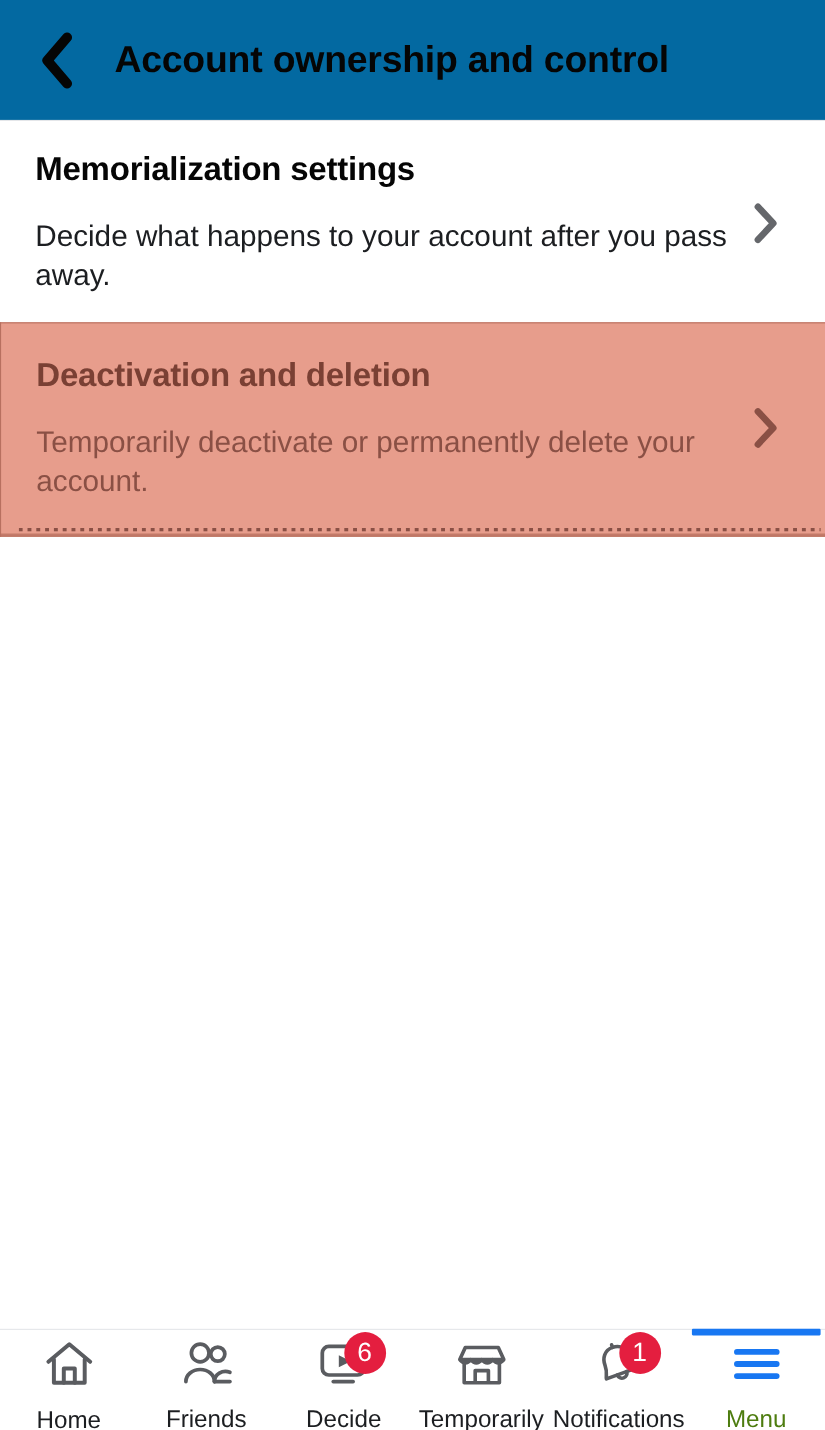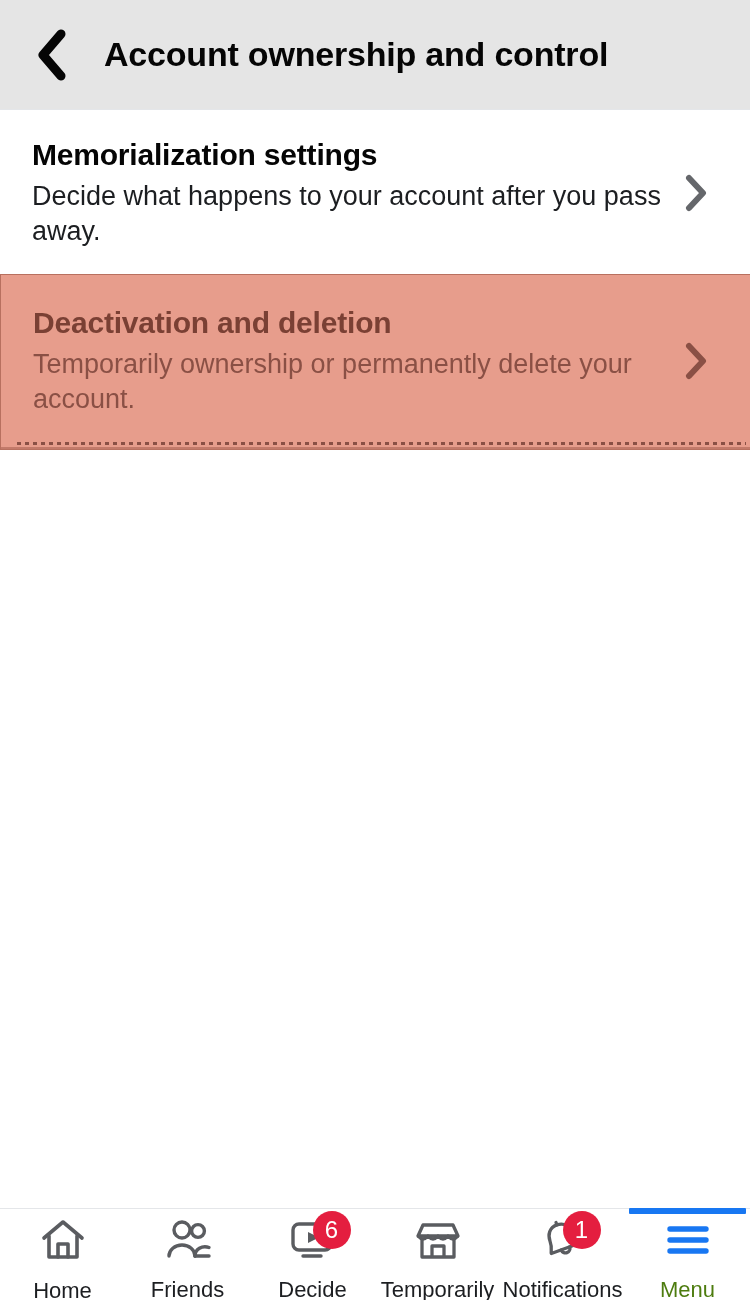--- a/index.html
+++ b/index.html
@@ -17,21 +17,21 @@
     background: #ffffff;
     overflow: hidden;
   }
 
   
   .header {
     position: absolute;
     top: 0; left: 0;
     width: 750px;
     height: 110px;
-    background: #e5e5e5;
+    background: #0369a1;
     border-bottom: 1px solid #e4e6e9;
     display: flex;
     align-items: center;
   }
   .back-btn {
     width: 76px;
     height: 76px;
     margin-left: 14px;
     display: flex;
     align-items: center;
@@ -70,21 +70,21 @@
     font-weight: bold;
     color: #050505;
     letter-spacing: -0.2px;
     line-height: 1.18;
   }
   .setting-desc {
     font-size: 27px;
     font-weight: normal;
     color: #1c1e21;
     line-height: 1.30;
-    margin-top: 7px;
+    margin-top: 26px;
   }
   .row-chevron {
     flex: 0 0 auto;
     width: 40px;
     display: flex;
     align-items: center;
     justify-content: center;
     margin-right: 10px;
   }
 
@@ -200,21 +200,21 @@
       <div class="row-chevron">
         <svg width="22" height="38" viewBox="0 0 22 38" fill="none">
           <path d="M4 4 L18 19 L4 34" stroke="#65676b" stroke-width="6" stroke-linecap="round" stroke-linejoin="round"></path>
         </svg>
       </div>
     </div>
 
     <div class="setting-row highlight">
       <div class="setting-texts">
         <div class="setting-title">Deactivation and deletion</div>
-        <div class="setting-desc">Temporarily ownership or permanently delete your account.</div>
+        <div class="setting-desc">Temporarily deactivate or permanently delete your account.</div>
       </div>
       <div class="row-chevron">
         <svg width="22" height="38" viewBox="0 0 22 38" fill="none">
           <path d="M4 4 L18 19 L4 34" stroke="#8a5045" stroke-width="6" stroke-linecap="round" stroke-linejoin="round"></path>
         </svg>
       </div>
       <div class="hl-dots"></div>
     </div>
 
   </div>

